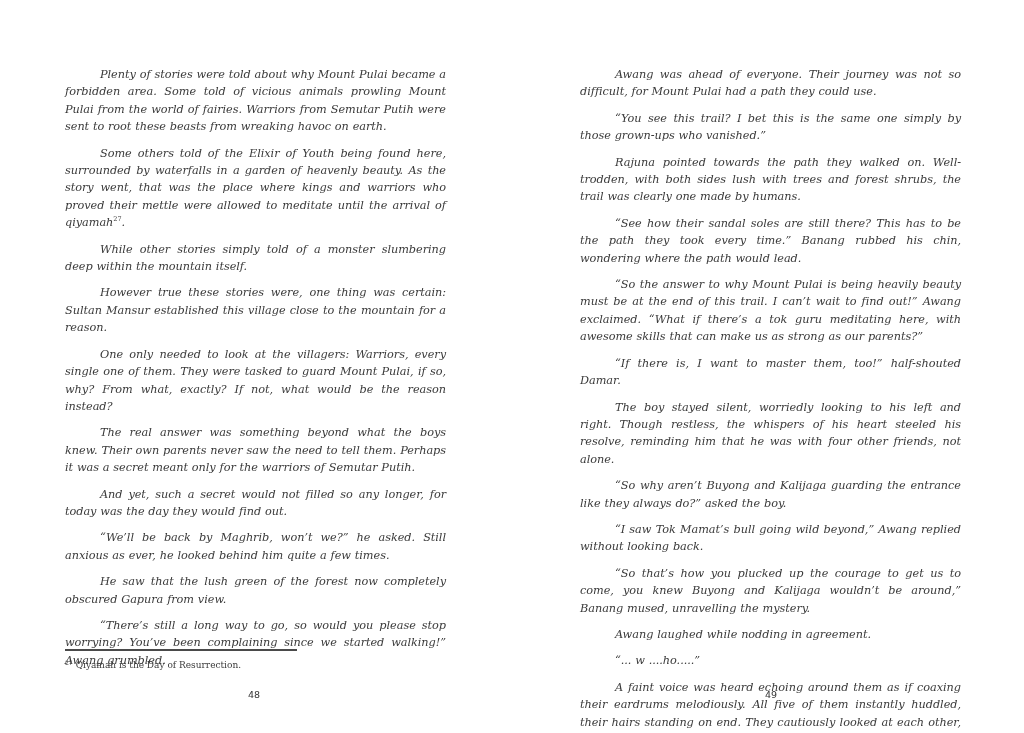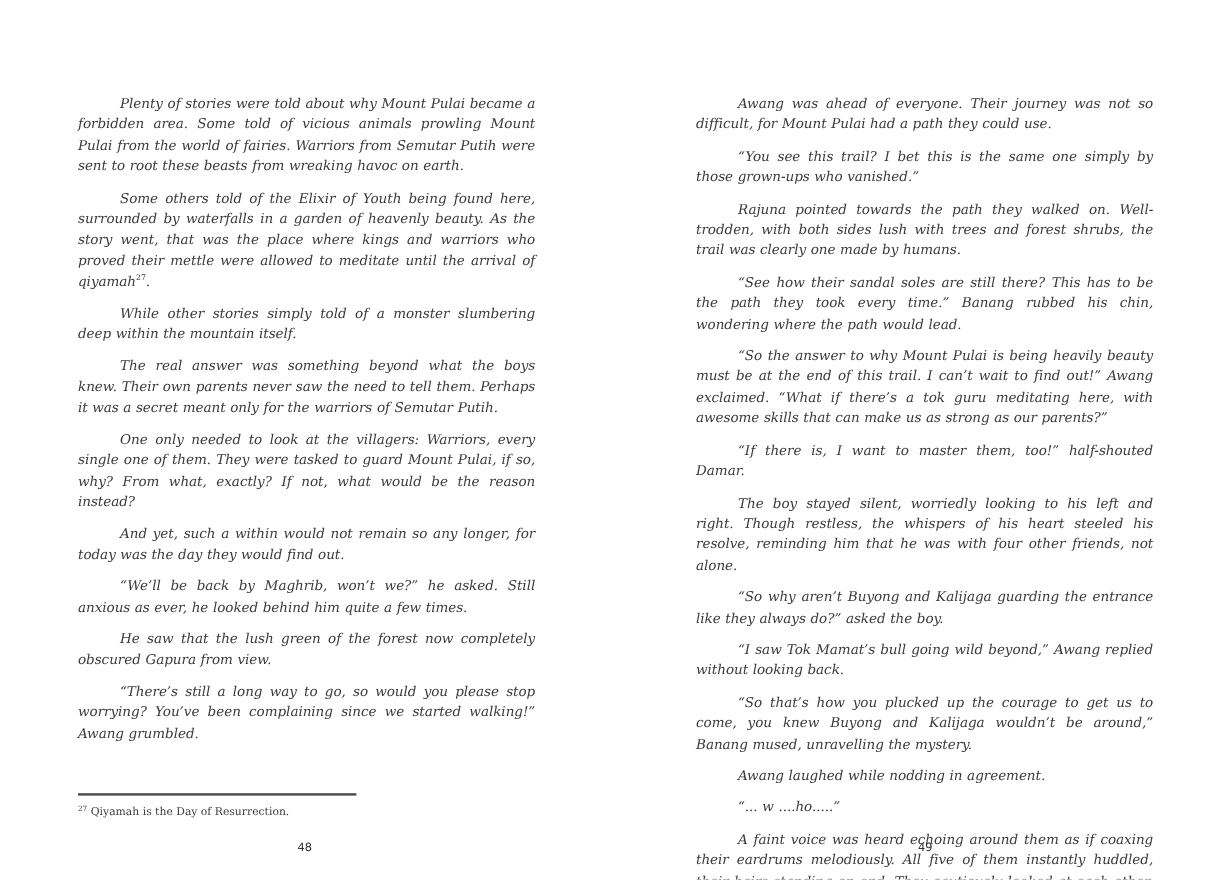--- a/index.html
+++ b/index.html
@@ -10,21 +10,21 @@
   body {
     width: 1024px;
     height: 733px;
     position: relative;
     overflow: hidden;
     font-family: "DejaVu Serif", "Liberation Serif", serif;
     color: #3a3a3a;
   }
   .page {
     position: absolute;
-    top: 12px;
+    top: 0;
     height: 572px;
   }
   .page-left { left: 0; width: 512px; }
   .page-right { left: 512px; width: 512px; }
   .text-block {
     position: absolute;
     top: 66px;
     width: 381px;
   }
   .page-left .text-block { left: 65px; }
@@ -79,23 +79,24 @@
   .page-right .page-number { left: 253px; }
 </style>
 </head>
 <body>
 
 <div class="page page-left">
   <div class="text-block">
     <p class="para">Plenty of stories were told about why Mount Pulai became a forbidden area. Some told of vicious animals prowling Mount Pulai from the world of fairies. Warriors from Semutar Putih were sent to root these beasts from wreaking havoc on earth.</p>
     <p class="para"><span>Some others told of the Elixir of Youth being found here, surrounded by waterfalls in a garden of heavenly beauty. As the story went, that was the place where kings and warriors who proved their mettle were allowed to meditate until the arrival of qiyamah</span><sup class="fnref">27</sup><span>.</span></p>
     <p class="para">While other stories simply told of a monster slumbering deep within the mountain itself.</p>
+    <p class="para">However true these stories were, one thing was certain: Sultan Mansur established this village close to the mountain for a reason.</p>
+    <p class="para">One only needed to look at the villagers: Warriors, every single one of them. They were tasked to guard Mount Pulai, if so, why? From what, exactly? If not, what would be the reason instead?</p>
     <p class="para">The real answer was something beyond what the boys knew. Their own parents never saw the need to tell them. Perhaps it was a secret meant only for the warriors of Semutar Putih.</p>
-    <p class="para">One only needed to look at the villagers: Warriors, every single one of them. They were tasked to guard Mount Pulai, if so, why? From what, exactly? If not, what would be the reason instead?</p>
-    <p class="para">And yet, such a within would not remain so any longer, for today was the day they would find out.</p>
+    <p class="para">And yet, such a secret would not filled so any longer, for today was the day they would find out.</p>
     <p class="para">“We’ll be back by Maghrib, won’t we?” he asked. Still anxious as ever, he looked behind him quite a few times.</p>
     <p class="para">He saw that the lush green of the forest now completely obscured Gapura from view.</p>
     <p class="para">“There’s still a long way to go, so would you please stop worrying? You’ve been complaining since we started walking!” Awang grumbled.</p>
   </div>
 
   <div class="footnote-rule"></div>
   <div class="footnote">
     <sup class="fn-num">27</sup><span class="fn-term">Qiyamah</span><span> is the Day of Resurrection.</span>
   </div>
 

